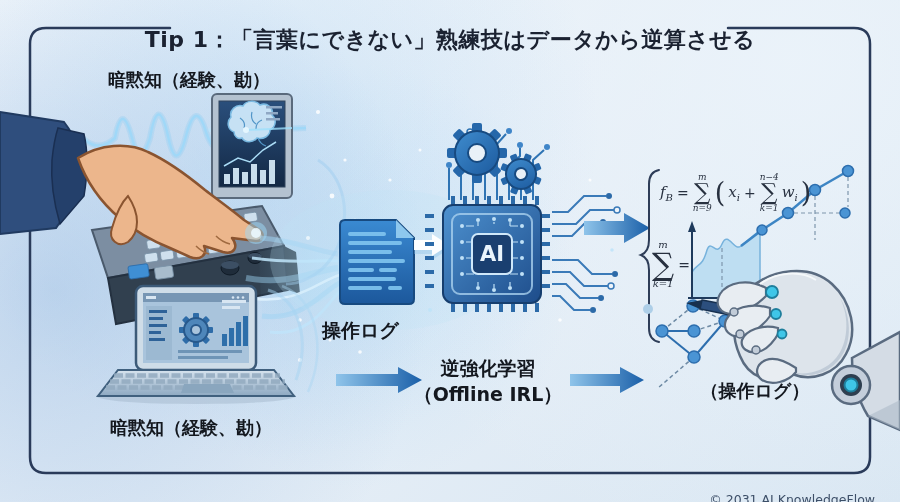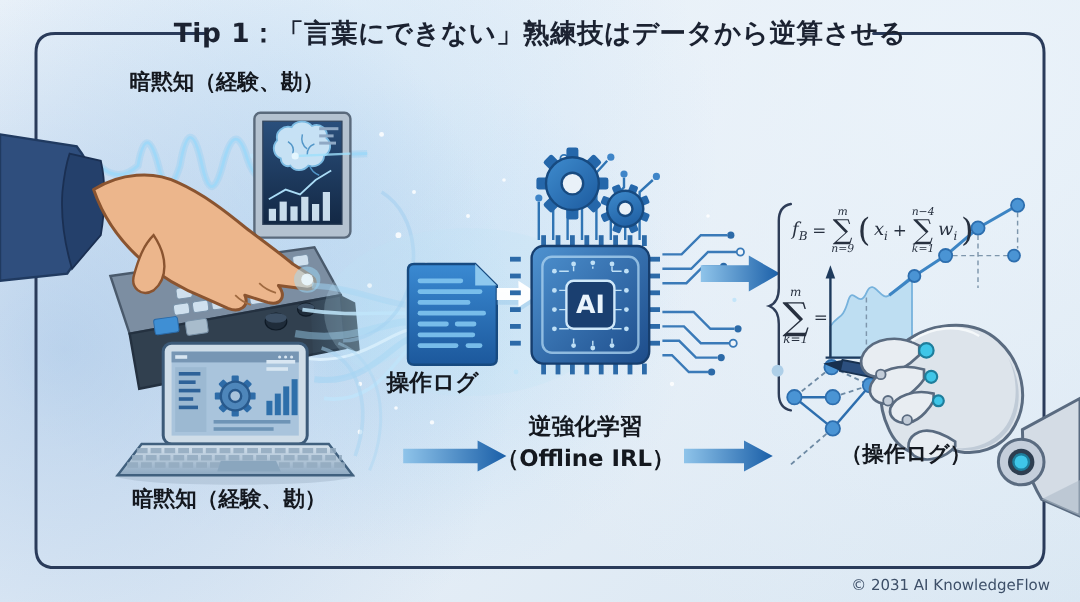--- a/index.html
+++ b/index.html
@@ -7,21 +7,21 @@
     position:relative;width:900px;height:502px;overflow:hidden;
     font-family:"DejaVu Sans",sans-serif;
     background:
       radial-gradient(circle at 6% 58%, rgba(110,160,215,.38), transparent 42%),
       radial-gradient(circle at 30% 26%, rgba(150,200,240,.32), transparent 45%),
       radial-gradient(circle at 40% 55%, rgba(160,210,245,.28), transparent 35%),
       radial-gradient(circle at 88% 12%, rgba(235,243,250,.9), transparent 55%),
       linear-gradient(135deg,#f6f9fc 0%,#e7eff7 45%,#d8e6f2 100%);
   }
   .art{position:absolute;left:0;top:0;z-index:1;}
-  .txt{position:absolute;z-index:2;font-weight:700;color:#14181f;white-space:nowrap;}
+  .txt{position:absolute;z-index:2;font-weight:700;color:#14181f;white-space:nowrap;margin-top:12px;}
   .title{left:0;right:0;top:13px;text-align:center;font-size:22px;color:#1b2231;letter-spacing:.5px;}
   .lbl-tacit-top{left:108px;top:56px;font-size:18px;}
   .lbl-oplog{left:322px;top:306px;font-size:19px;}
   .lbl-irl{left:392px;top:344px;width:192px;text-align:center;font-size:19px;line-height:1.35;}
   .lbl-reward{left:648px;top:366px;width:214px;text-align:center;font-size:18px;line-height:1.4;}
   .lbl-tacit-bottom{left:88px;top:404px;width:206px;text-align:center;font-size:18px;}
   .copyright{right:25px;top:480px;font-size:12.5px;font-weight:500;color:#3d4f68;}
   
   .fm{position:absolute;z-index:2;display:flex;align-items:center;gap:3px;
       color:#27303f;font-family:"DejaVu Serif",serif;font-style:italic;white-space:nowrap;}

